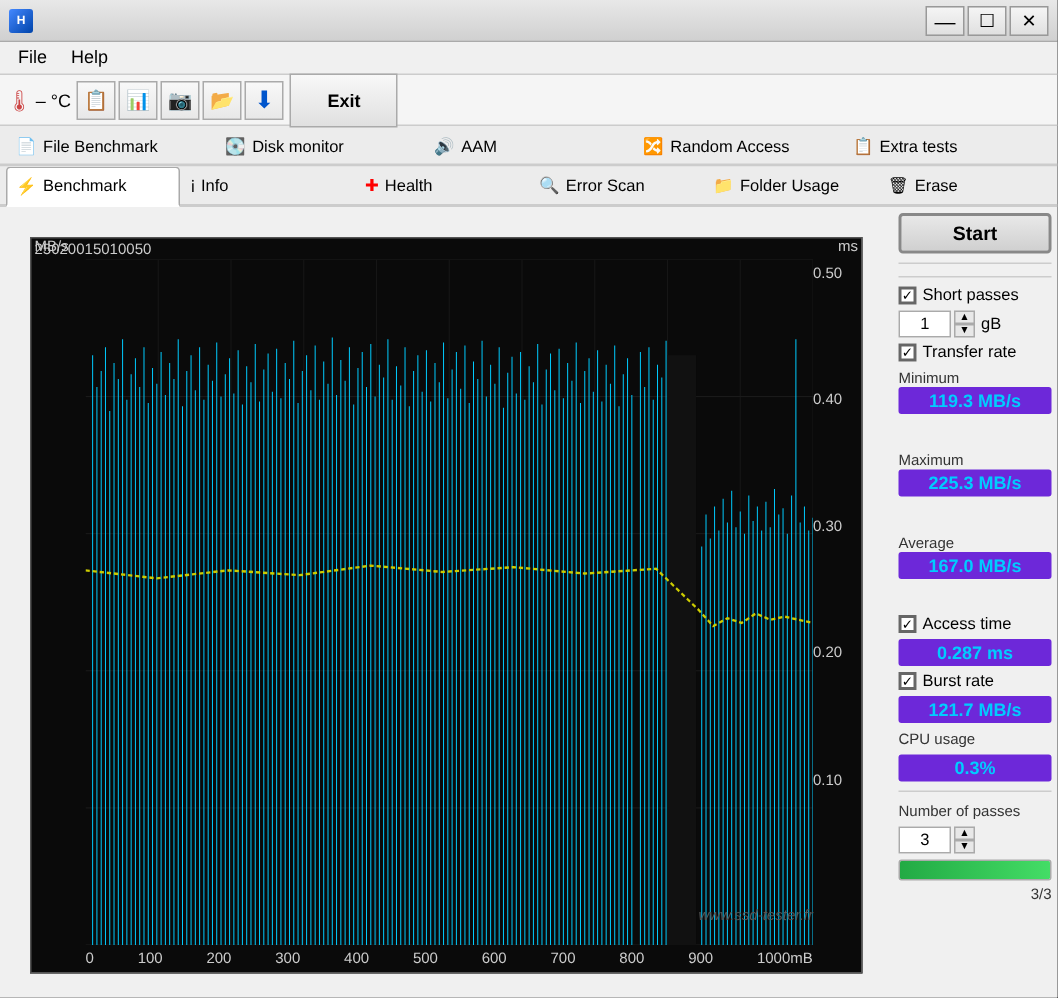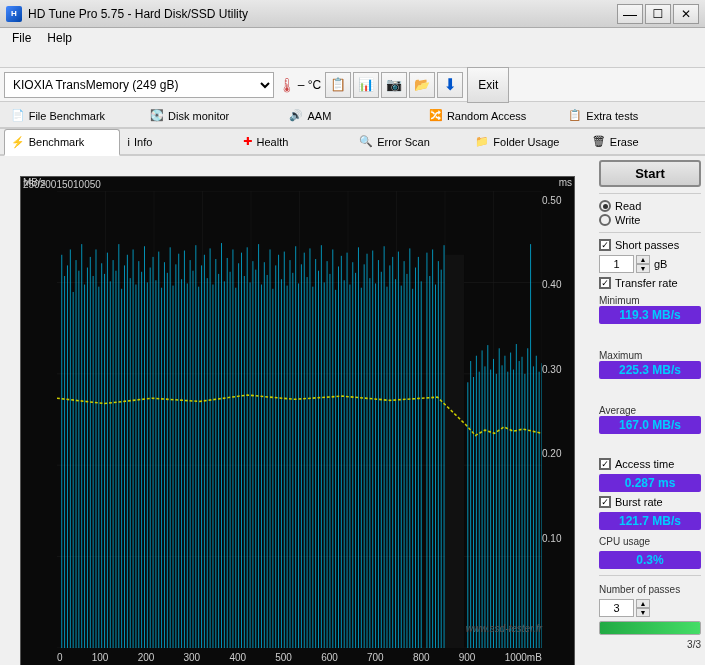--- a/index.html
+++ b/index.html
@@ -48,21 +48,21 @@
       display: flex; align-items: center; justify-content: center;
     }
     .title-btn.min { font-size: 14px; }
 
     
     .menu-bar {
       background: #f0f0f0;
       border-bottom: 1px solid #ccc;
       display: flex;
       padding: 2px 4px;
-      height: 40px;
+      height: 22px;
     }
     .menu-item {
       padding: 1px 8px;
       cursor: pointer;
       font-size: 12px;
     }
 
     
     .toolbar {
       background: #f5f5f5;
@@ -92,26 +92,27 @@
       cursor: pointer;
       display: flex; align-items: center; justify-content: center;
       font-size: 13px;
     }
     .temp-display {
       display: flex; align-items: center; gap: 2px;
       font-size: 12px;
     }
     .temp-icon { color: #cc4444; font-size: 14px; }
     .exit-btn {
-      padding: 3px 10px;
+      padding: 3px 24px;
       border: 1px solid #aaa;
       background: linear-gradient(to bottom, #f8f8f8, #e0e0e0);
       cursor: pointer;
       font-size: 12px;
       height: 36px;
+      font-weight: bold;
     }
 
     
     .tab-bar {
       background: #ececec;
       border-bottom: 2px solid #ccc;
       display: grid;
       grid-template-columns: 1fr 1fr 1fr 1fr 1fr;
       padding: 2px 4px 0;
     }
@@ -334,38 +335,34 @@
       border-top: 1px solid #ccc;
       margin: 2px 0;
     }
   </style>
 </head>
 <body>
 
 <div class="title-bar">
   <div class="title-bar-left">
     <div class="title-icon">H</div>
-    <span>HD Tune Pro 5.75 - Hard Disk/SSD Utility</span>
   </div>
   <div class="title-bar-controls">
     <button class="title-btn min">—</button>
     <button class="title-btn">☐</button>
     <button class="title-btn">✕</button>
   </div>
 </div>
 
 <div class="menu-bar">
   <div class="menu-item">File</div>
   <div class="menu-item">Help</div>
 </div>
 
 <div class="toolbar">
-  <select class="drive-select">
-    <option>KIOXIA  TransMemory (249 gB)</option>
-  </select>
   <div class="temp-display">
     <span class="temp-icon">🌡</span>
     <span>– °C</span>
   </div>
   <div class="toolbar-icons">
     <button class="toolbar-icon-btn" title="Info">📋</button>
     <button class="toolbar-icon-btn" title="Chart">📊</button>
     <button class="toolbar-icon-btn" title="Snapshot">📷</button>
     <button class="toolbar-icon-btn" title="Folder">📂</button>
     <button class="toolbar-icon-btn" title="Download" style="color:#0055cc;font-size:16px;">⬇</button>
@@ -653,30 +650,20 @@
     </div>
 
     <div class="watermark">www.ssd-tester.fr</div>
   </div>
 
   <div class="right-panel">
     <button class="start-btn">Start</button>
 
     <hr class="divider">
 
-    <div class="radio-group">
-      <div class="radio-item">
-        <div class="radio-circle selected"></div>
-        <span>Read</span>
-      </div>
-      <div class="radio-item">
-        <div class="radio-circle"></div>
-        <span>Write</span>
-      </div>
-    </div>
 
     <hr class="divider">
 
     <div class="checkbox-item">
       <div class="checkbox">✓</div>
       <span>Short passes</span>
     </div>
     <div class="spinner-row">
       <input class="spinner-input" type="text" value="1" style="">
       <div class="spinner-btns">

